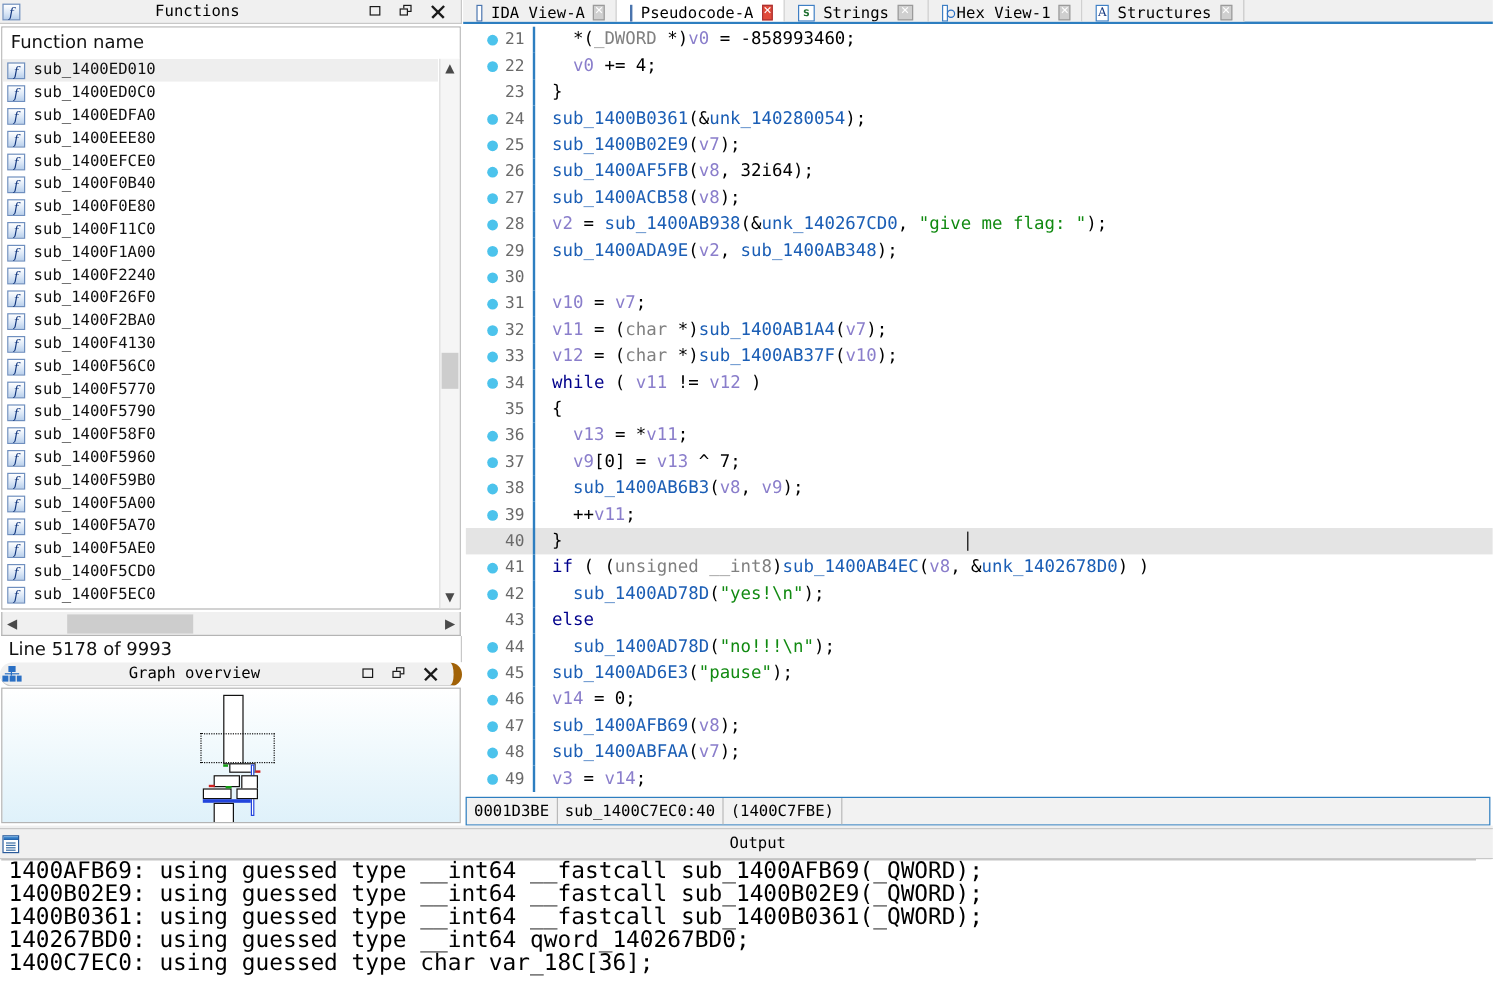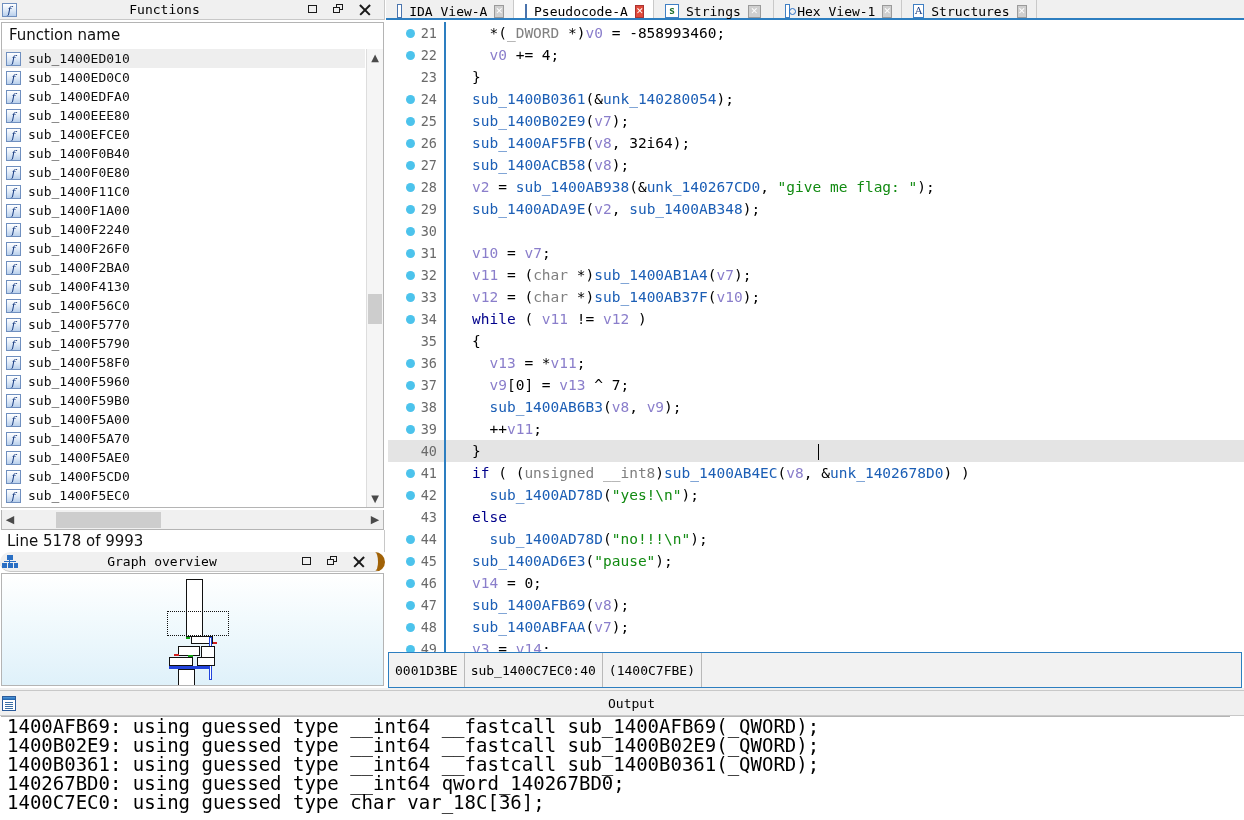--- a/index.html
+++ b/index.html
@@ -81,21 +81,21 @@
 
   
   .tabbar{
     position:absolute;left:386px;top:0;width:858px;height:20px;
     background:#f0f0f0;
     box-sizing:border-box;
     display:flex;align-items:stretch;
     border-bottom:2px solid #2d7ec0;
   }
   .tab{
-    display:flex;align-items:center;gap:7px;
+    display:flex;gap:7px;
     padding:4px 9px 0 11px;
     font-family:"DejaVu Sans Mono", monospace;font-size:13px;color:#000;
     border-right:1px solid #c9c9c9;
     background:#f0f0f0;white-space:nowrap;
     box-sizing:border-box;
   }
   .tab.active{background:#ffffff;border-right:1px solid #c9c9c9;}
   .tab .tclose{
     width:13px;height:13px;border:1px solid #9a9a9a;background:#cfcfcf;
     color:#fff;font-size:9px;line-height:11px;text-align:center;
@@ -200,33 +200,33 @@
   .cline.hl{background:#e4e4e4;}
   .gut{
     width:56px;display:flex;align-items:center;justify-content:flex-end;
     gap:6px;padding-right:7px;box-sizing:border-box;flex:0 0 56px;
   }
   .dot{width:9px;height:9px;border-radius:50%;background:#4cc3ec;flex:0 0 9px;}
   .dot.off{background:transparent;}
   .lno{color:#6a6a6a;font-size:13.5px;font-family:"DejaVu Sans Mono", monospace;}
   .sep{width:2px;align-self:stretch;background:#2d7ec0;flex:0 0 2px;}
   .cline.hl .sep{background:#2d7ec0;}
-  .code{padding-left:26px;white-space:pre;}
+  .code{padding-left:14px;white-space:pre;}
   .k{color:#00008b;}          
   .t{color:#808080;}          
   .f{color:#1b5eb5;}          
   .v{color:#8a7ecb;}          
   .s{color:#118a11;}          
   .n{color:#000000;}          
   .caret{
     display:inline-block;width:1px;height:16px;background:#000;
     vertical-align:middle;margin-left:2px;
   }
   .pcstatus{
-    position:absolute;left:2px;bottom:2px;right:2px;height:36px;
+    position:absolute;left:2px;bottom:2px;right:2px;height:24px;
     display:flex;align-items:stretch;
     border:1px solid #2d7ec0;background:#f2f2f2;box-sizing:border-box;
   }
   .pcstatus .cell{
     display:flex;align-items:center;padding:0 6px;
     font-family:"DejaVu Sans Mono", monospace;font-size:13px;color:#000;
     border-right:1px solid #b9b9b9;white-space:pre;
   }
   .pcstatus .cell.pad{flex:1;border-right:none;}
 

